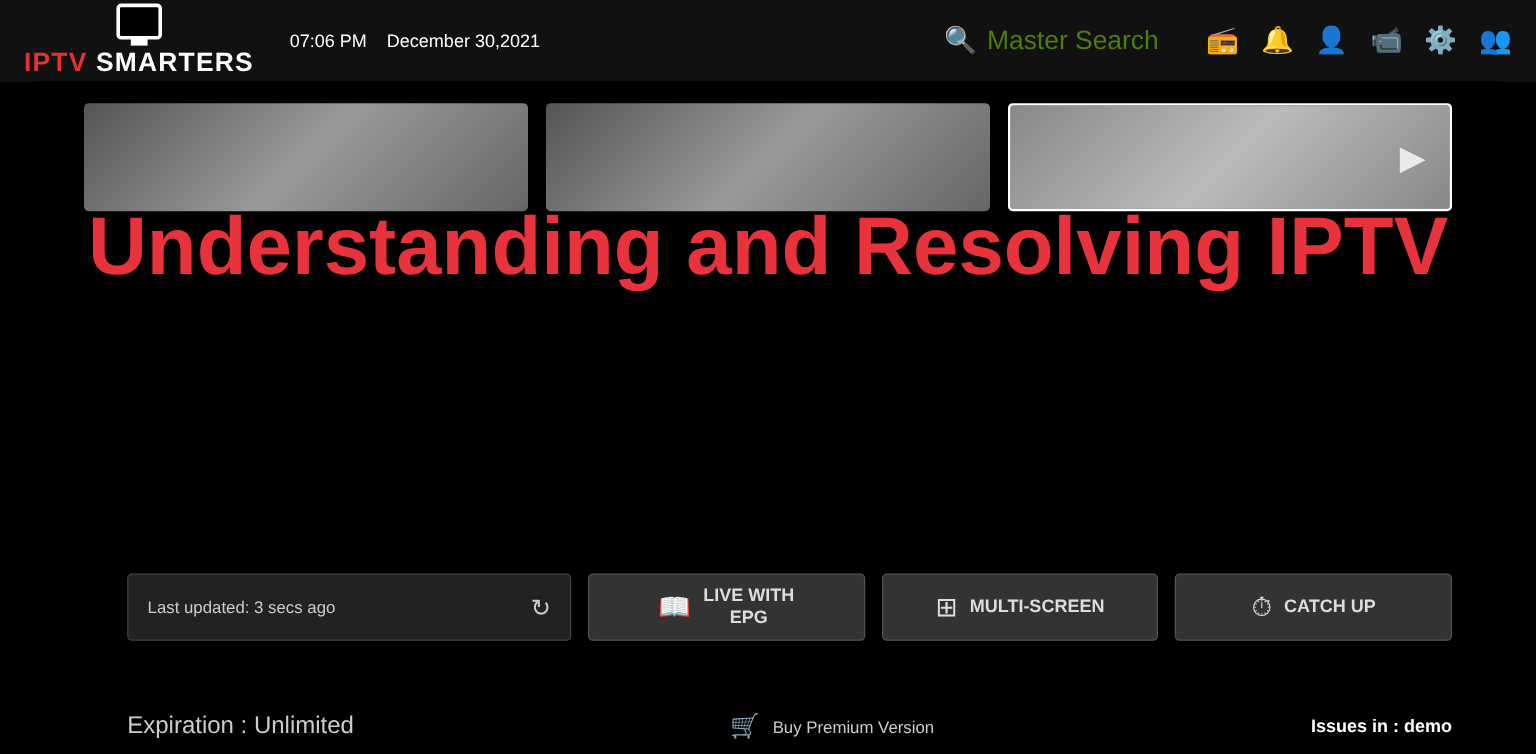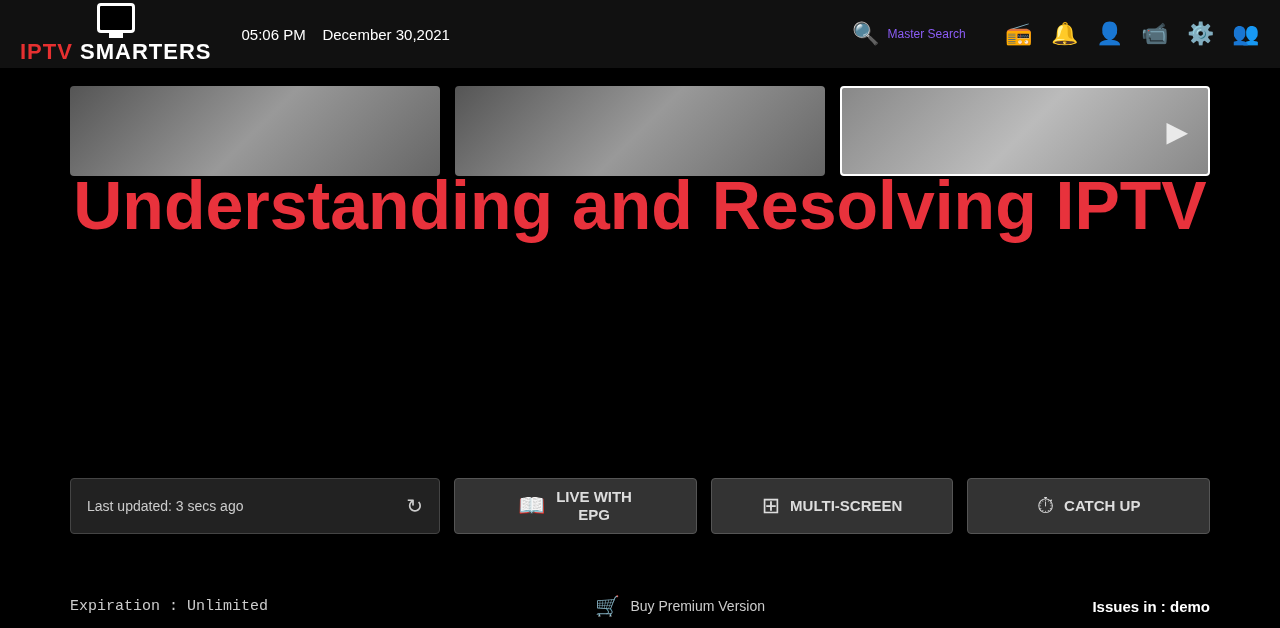--- a/index.html
+++ b/index.html
@@ -77,22 +77,22 @@
       gap: 8px;
       cursor: pointer;
     }
 
     .search-icon-svg {
       font-size: 22px;
       color: #fff;
     }
 
     .search-label {
-      font-size: 12px;
-      color: #8b5cf6;
+      font-size: 22px;
+      color: #4d7c0f;
       font-weight: 500;
     }
 
     .header-icons {
       display: flex;
       align-items: center;
       gap: 18px;
       margin-left: 20px;
     }
 
@@ -166,20 +166,21 @@
     .bottom-bar {
       position: absolute;
       bottom: 0;
       left: 0;
       right: 0;
       height: 150px;
       display: flex;
       flex-direction: column;
       justify-content: space-between;
       padding-bottom: 10px;
+      padding-left: 36px;
     }
 
     
     .buttons-row {
       display: flex;
       align-items: center;
       padding: 0 70px;
       gap: 14px;
     }
 
@@ -235,23 +236,22 @@
 
     
     .status-row {
       display: flex;
       align-items: center;
       padding: 0 70px;
       justify-content: space-between;
     }
 
     .expiry-text {
-      font-size: 15px;
-      color: #ccc;
-      font-family: Liberation Mono, monospace;
+      font-size: 20px;
+      color: #ccc;
     }
 
     .buy-premium {
       display: flex;
       align-items: center;
       gap: 10px;
       cursor: pointer;
     }
 
     .cart-icon {
@@ -280,21 +280,21 @@
 <header class="header">
   <div class="logo-area">
     <div class="logo-tv"></div>
     <span class="logo-text">
       <span>IPTV</span>
       <span style="color:#fff;">SMARTERS</span>
     </span>
   </div>
 
   <div class="datetime">
-    <span>05:06 PM</span>
+    <span>07:06 PM</span>
     &nbsp;&nbsp;
     <span>December 30,2021</span>
   </div>
 
   <div class="header-spacer"></div>
 
   <div class="search-area">
     <span class="search-icon-svg">🔍</span>
     <span class="search-label">Master Search</span>
   </div>

